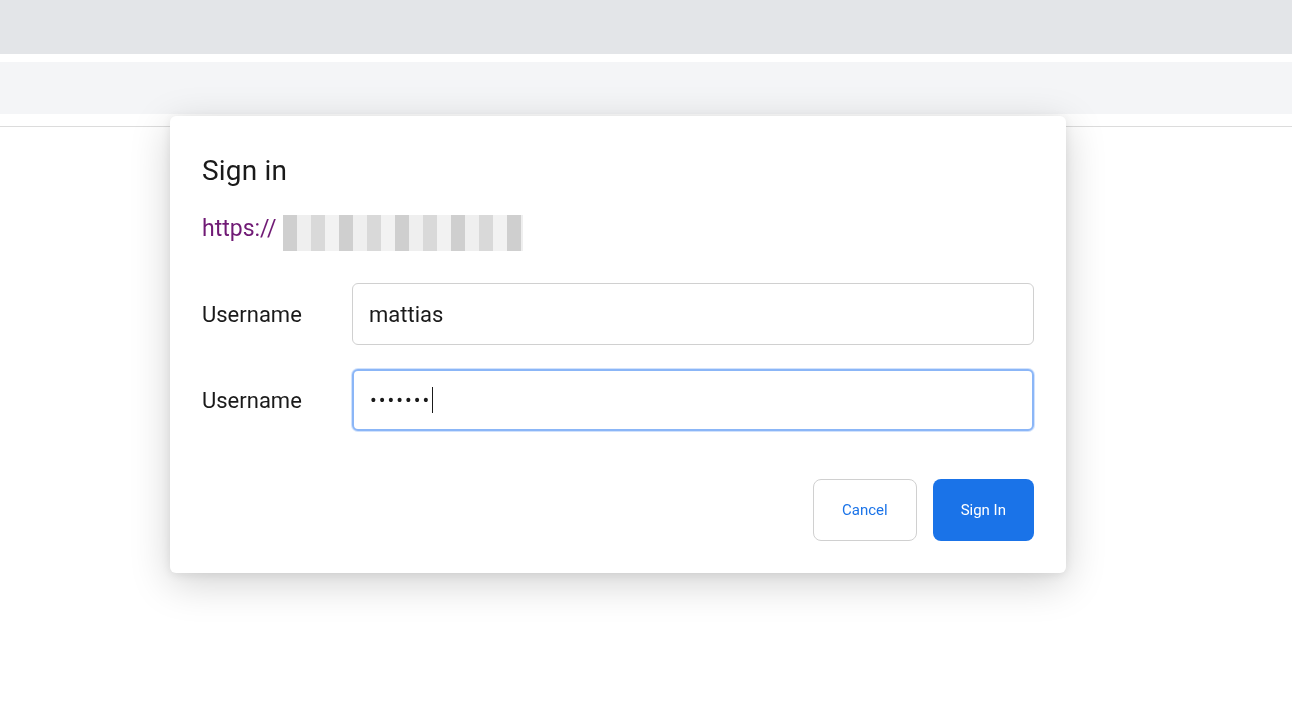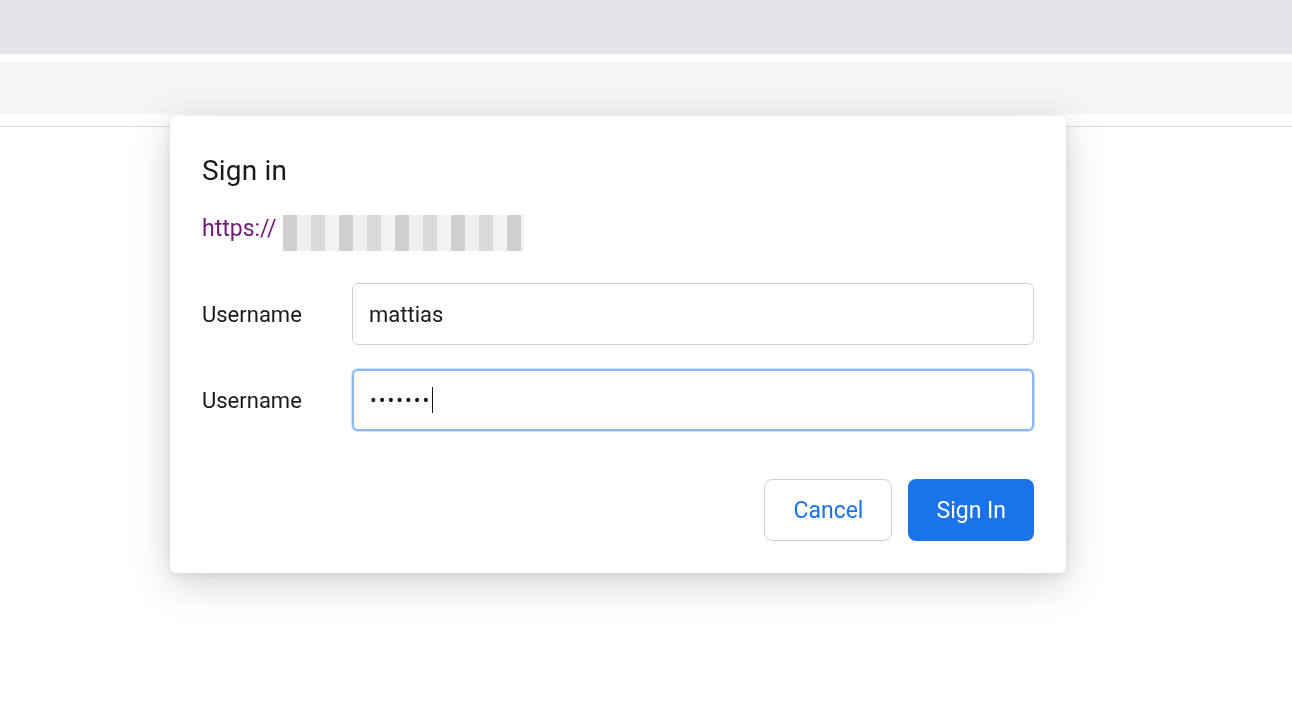--- a/index.html
+++ b/index.html
@@ -148,21 +148,21 @@
       display: flex;
       justify-content: flex-end;
       gap: 16px;
       margin-top: 48px;
     }
 
     .btn {
       height: 62px;
       padding: 0 28px;
       border-radius: 8px;
-      font-size: 23px;
+      font-size: 15px;
       font-weight: 400;
       cursor: pointer;
       display: inline-flex;
       align-items: center;
       justify-content: center;
       font-family: inherit;
     }
 
     .btn-cancel {
       background: #ffffff;

